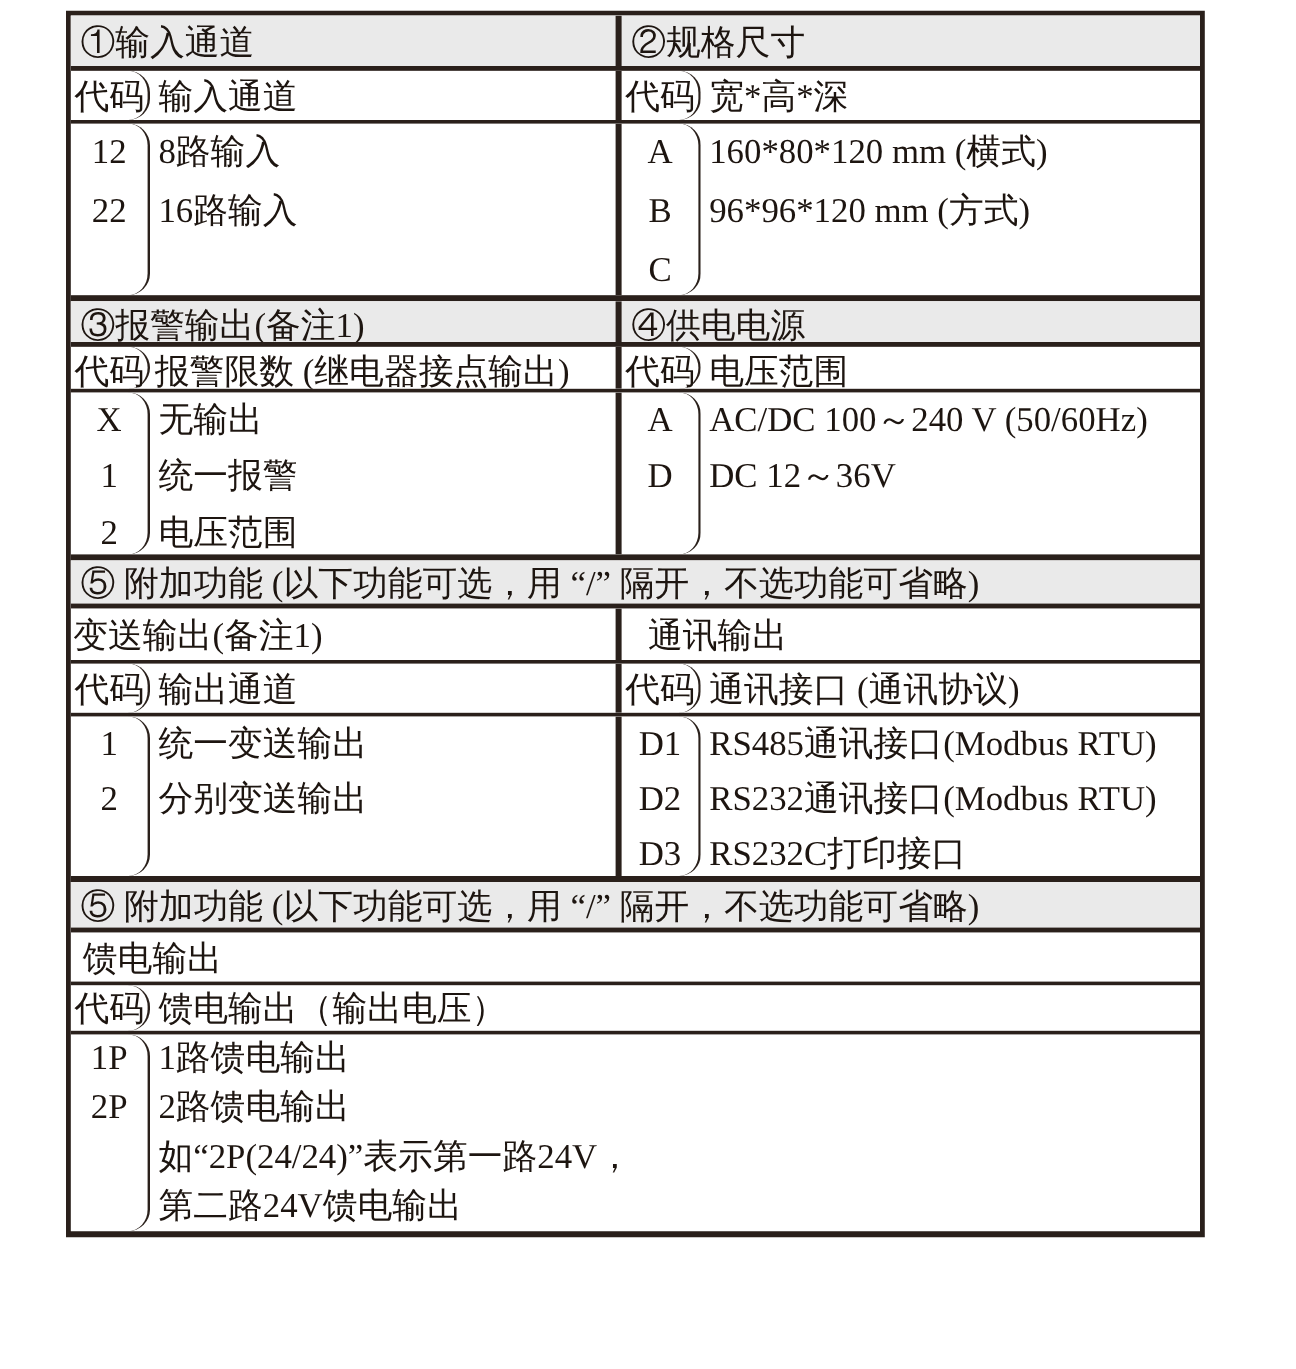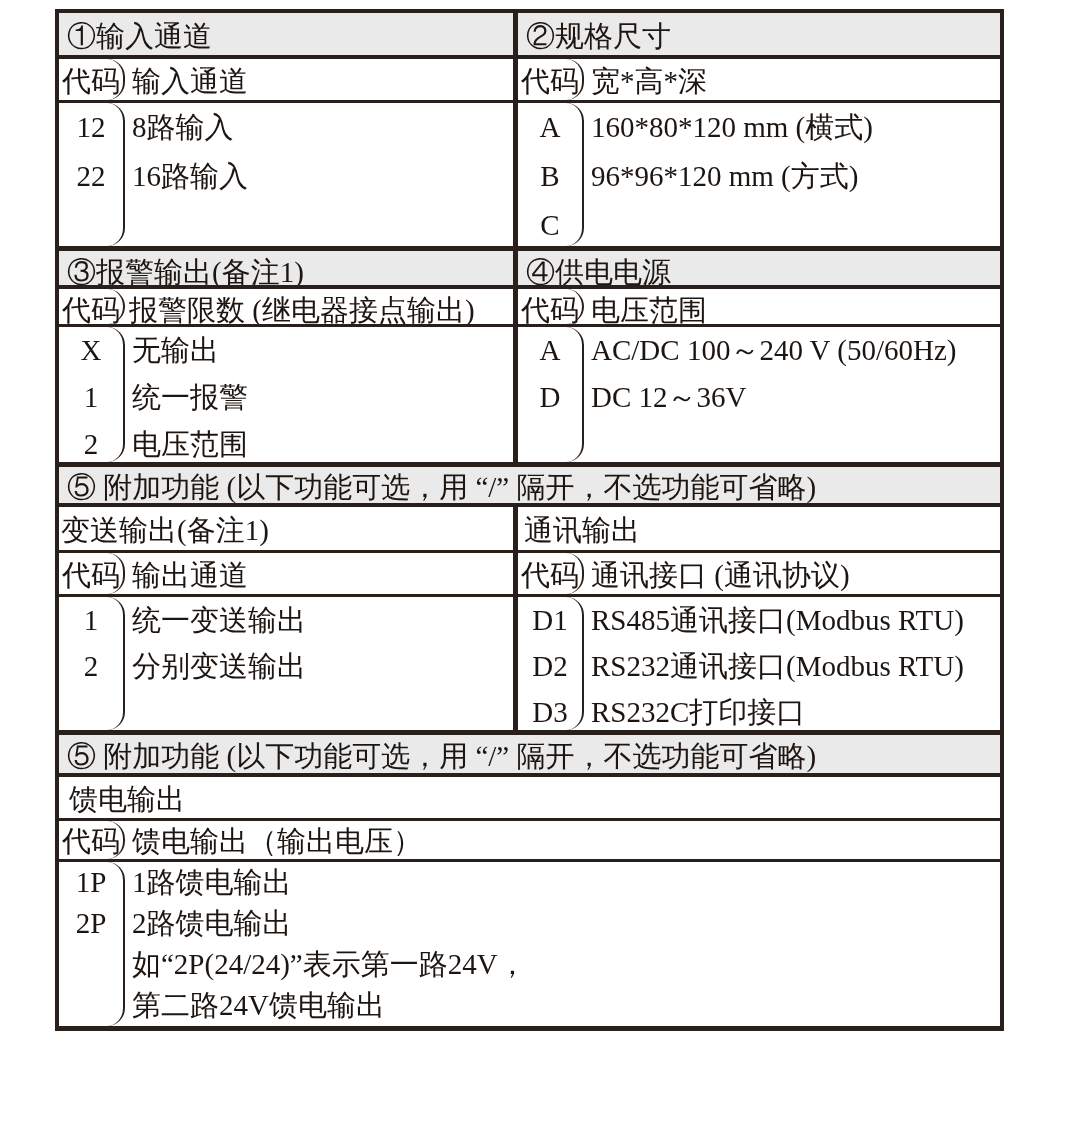--- a/index.html
+++ b/index.html
@@ -141,21 +141,21 @@
     </div>
   </div>
 
   <div class="row gray bb4 h40">
     <div class="full pad">⑤ 附加功能 (以下功能可选，用 “/” 隔开，不选功能可省略)</div>
   </div>
 
   <div class="row bb3 h46">
     <div class="half-l pad" style="padding-left:2px">变送输出(备注1)</div>
     <div class="half-r">
-        <div class="full pad" style="padding-left:6px">通讯输出</div>
+        <div class="full pad" style="padding-left:22px">通讯输出</div>
       </div>
   </div>
 
   <div class="row bb3 h44">
     <div class="half-l">
       <div class="code-col">代码</div>
       <div class="desc-col">输出通道</div>
     </div>
     <div class="half-r">
       <div class="code-col">代码</div>

